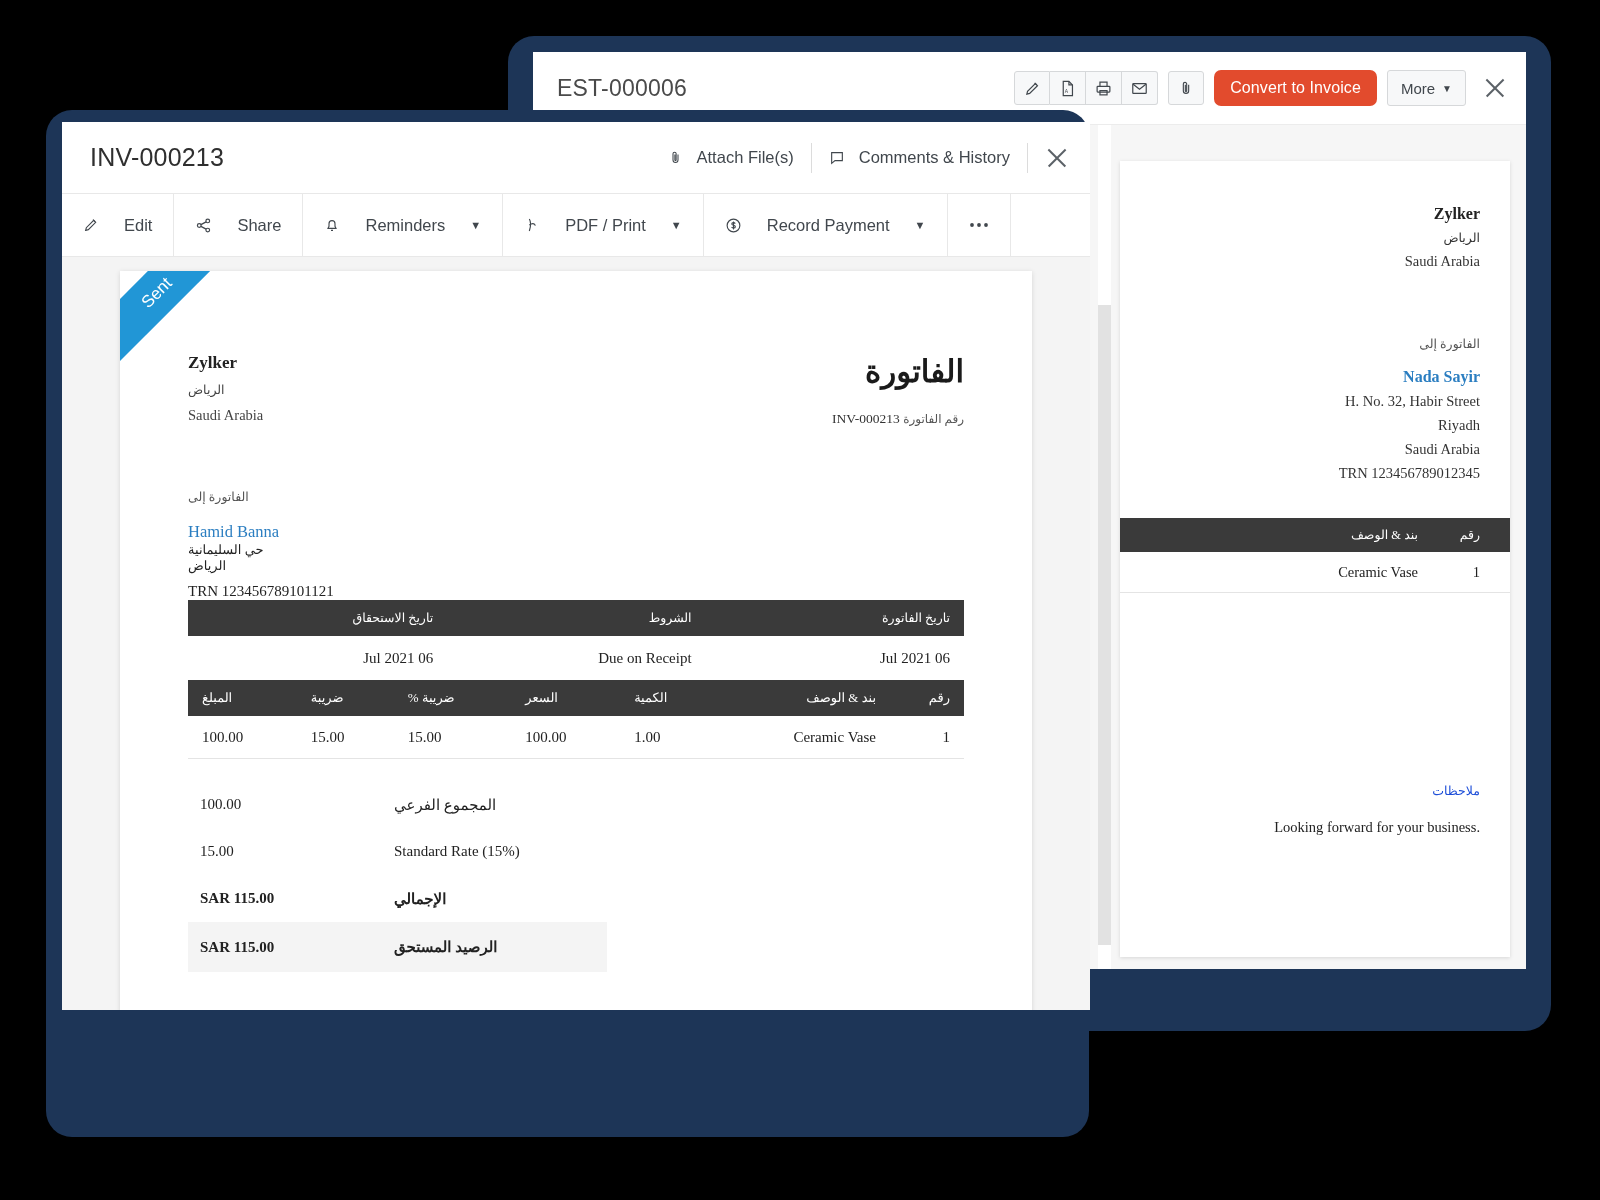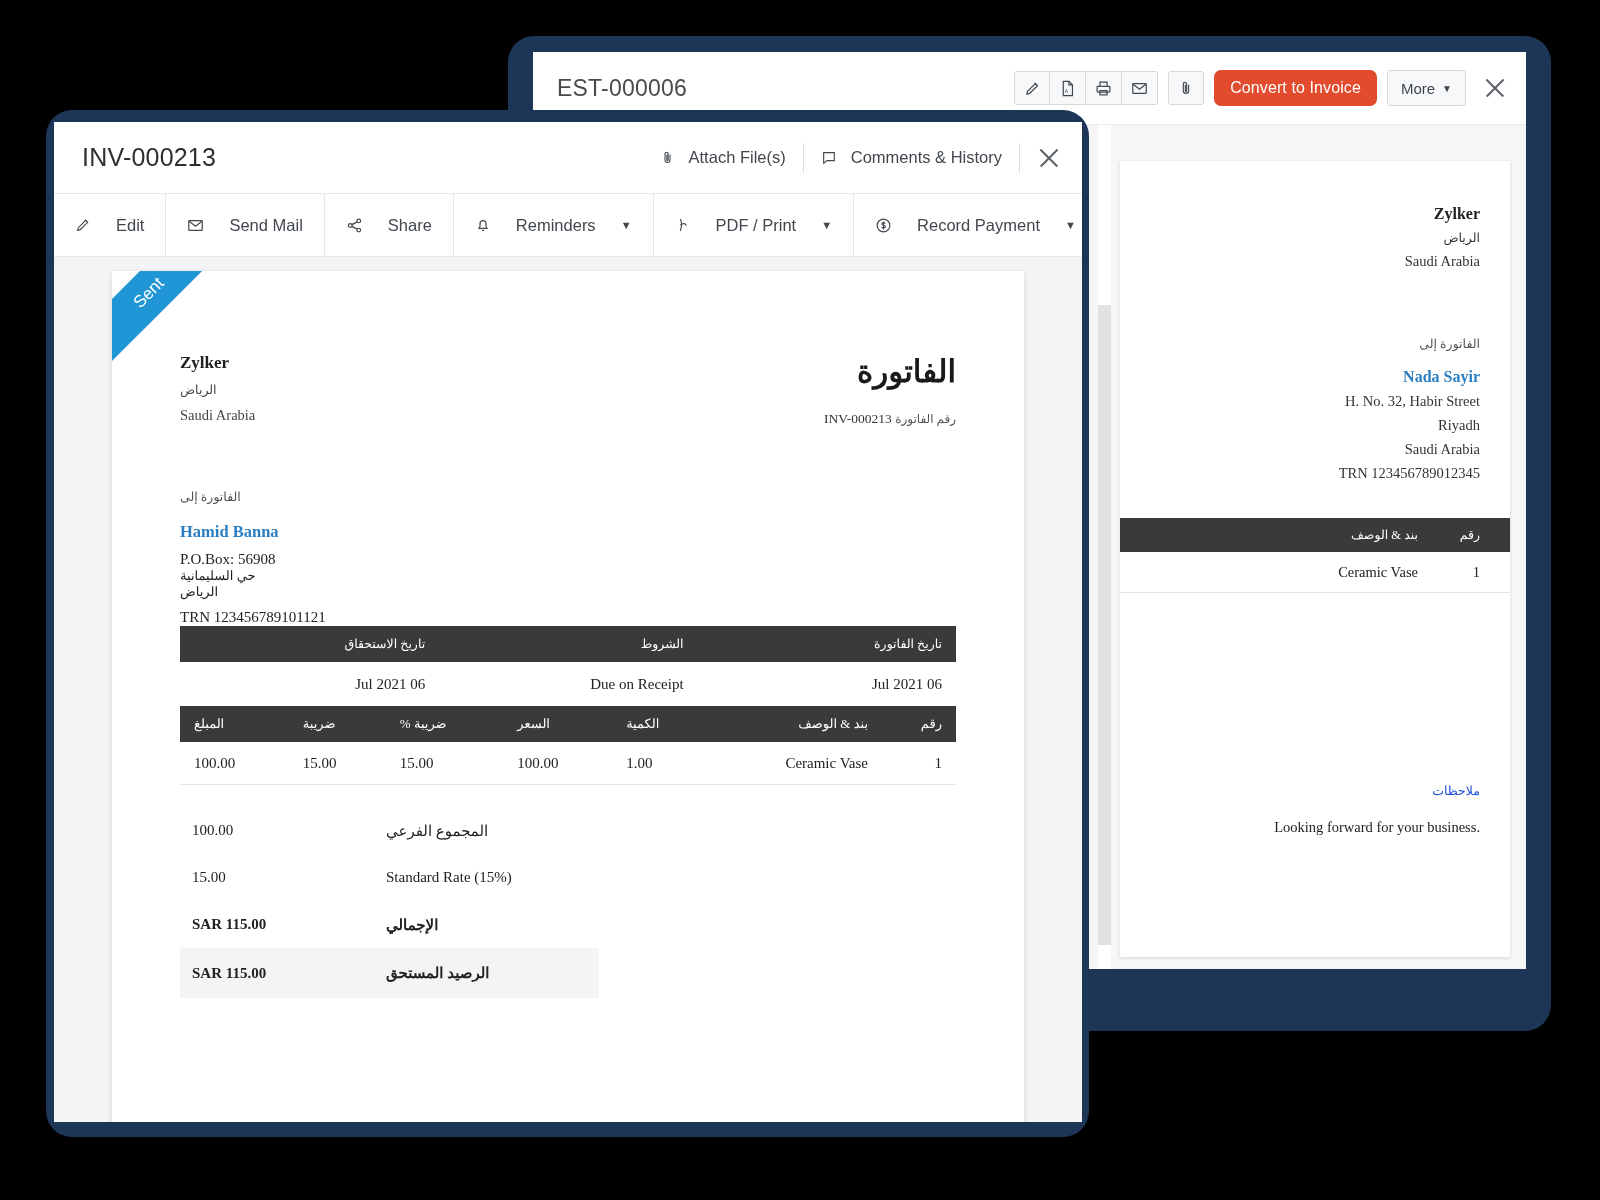--- a/index.html
+++ b/index.html
@@ -75,21 +75,21 @@
     display:flex;align-items:center;height:40px;font-size:14.5px;color:#222;
     border-bottom:1px solid #e4e4e4;margin-left:-30px;margin-right:-30px;padding:0 30px 0 30px;
   }
   .bd-row .c-no{width:36px;text-align:right;}
   .bd-row .c-desc{margin-right:26px;}
   .bd-notes-label{font-size:12.5px;color:#1d4ed8;text-align:right;margin-top:190px;}
   .bd-notes{font-size:14.5px;color:#222;text-align:right;margin-top:20px;}
 
   
   .panel-front{
-    position:absolute;left:54px;top:122px;width:1028px;height:1000px;background:#701a75;overflow:hidden;
+    position:absolute;left:62px;top:122px;width:1028px;height:888px;background:#701a75;overflow:hidden;
   }
   .fp-head{
     height:72px;display:flex;align-items:center;padding:0 16px 0 28px;box-sizing:border-box;
     border-bottom:1px solid #e8e8e8;background:#fff;
   }
   .fp-title{font-size:25px;color:#2f2f2f;letter-spacing:.2px;}
   .fp-headright{margin-left:auto;display:flex;align-items:center;}
   .fp-hbtn{
     display:flex;align-items:center;gap:14px;font-size:16.5px;color:#41474d;padding:0 17px;cursor:pointer;
   }
@@ -122,21 +122,21 @@
   .doc-pad{padding:82px 68px 0 68px;}
   .doc-top{display:flex;justify-content:space-between;align-items:flex-start;}
   .org-name{font-size:17px;font-weight:bold;color:#222;}
   .org-line{font-size:14.5px;color:#444;margin-top:9px;}
   .org-ar{font-size:12.5px;color:#444;margin-top:9px;direction:rtl;text-align:left;}
   .inv-title{font-size:31px;font-weight:bold;color:#1a1a1a;direction:rtl;text-align:right;}
   .inv-no{font-size:13.5px;color:#333;margin-top:21px;direction:rtl;text-align:right;}
   .inv-no .lbl{font-size:12px;color:#555;}
 
   .billto-label{font-size:12.5px;color:#555;margin-top:62px;direction:rtl;text-align:left;}
-  .billto-name{font-size:16.5px;font-weight:bold;color:#2b7ec1;margin-top:17px;}
+  .billto-name{font-size:16.5px;font-weight:normal;color:#2b7ec1;margin-top:17px;}
   .billto-line{font-size:15px;color:#222;margin-top:9px;}
   .billto-ar{font-size:13px;color:#222;margin-top:0;direction:rtl;text-align:left;}
 
   table.tbl{width:100%;border-collapse:collapse;margin-top:0;direction:rtl;}
   .dates-tbl{margin-top:58px;}
   .tbl thead th{
     background:#3a3a3a;color:#fff;font-weight:normal;font-size:13px;height:36px;
     text-align:right;padding:0 14px;box-sizing:border-box;white-space:nowrap;
   }
   .dates-tbl thead th{font-size:12.5px;}
@@ -281,27 +281,20 @@
       </div>
     </div>
 
     <div class="fp-toolbar">
       <div class="tb-item">
         <svg width="16" height="16" viewBox="0 0 24 24" fill="none" stroke="#41474d" stroke-width="1.7">
           <path d="M4 20l4-1 11-11-3-3L5 16l-1 4z"></path>
             <path d="M15 4l3 3"></path>
         </svg>
         <span>Edit</span>
-      </div>
-      <div class="tb-item">
-        <svg width="17" height="17" viewBox="0 0 24 24" fill="none" stroke="#41474d" stroke-width="1.7">
-          <rect x="2.5" y="5" width="19" height="14" rx="1"></rect>
-            <path d="M3 6l9 7 9-7"></path>
-        </svg>
-        <span>Send Mail</span>
       </div>
       <div class="tb-item">
         <svg width="17" height="17" viewBox="0 0 24 24" fill="none" stroke="#41474d" stroke-width="1.7">
           <circle cx="18" cy="5.5" r="2.6"></circle>
             <circle cx="6" cy="12" r="2.6"></circle>
             <circle cx="18" cy="18.5" r="2.6"></circle>
           <path d="M8.4 10.8l7.3-3.9M8.4 13.2l7.3 3.9"></path>
         </svg>
         <span>Share</span>
       </div>
@@ -356,21 +349,20 @@
               <div class="inv-title">الفاتورة</div>
               <div class="inv-no">
                 <span class="lbl">رقم الفاتورة</span>
                 <span>INV-000213</span>
               </div>
             </div>
           </div>
 
           <div class="billto-label">الفاتورة إلى</div>
           <div class="billto-name">Hamid Banna</div>
-          <div class="billto-line">P.O.Box: 56908</div>
           <div class="billto-ar">حي السليمانية</div>
           <div class="billto-ar">الرياض</div>
           <div class="billto-line">TRN 123456789101121</div>
 
           <table class="tbl dates-tbl">
             <thead>
                 <tr>
               <th style="width:33.3%">تاريخ الفاتورة</th>
               <th style="width:33.3%">الشروط</th>
               <th style="width:33.4%">تاريخ الاستحقاق</th>

